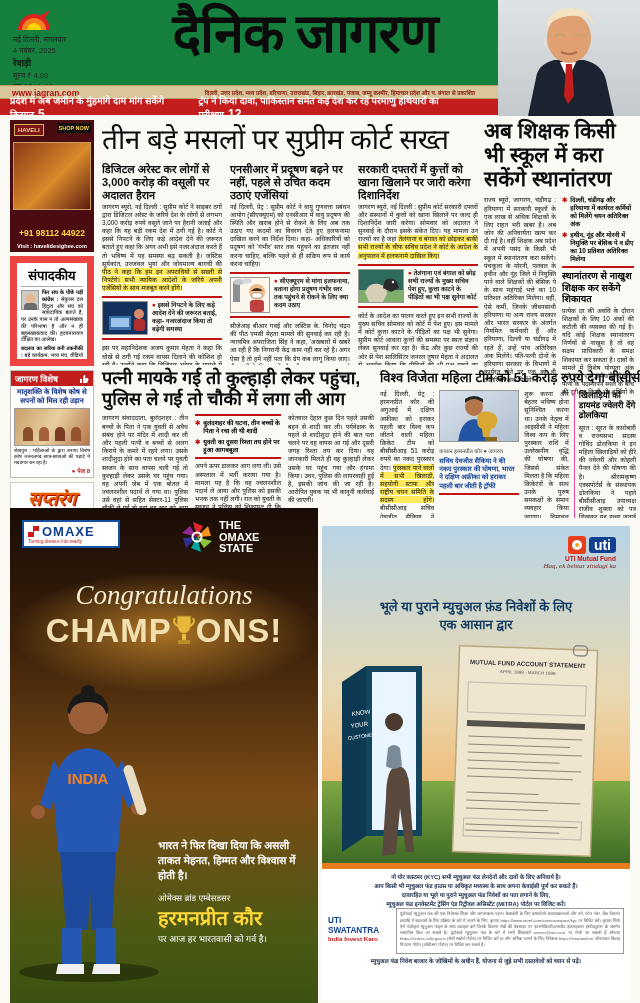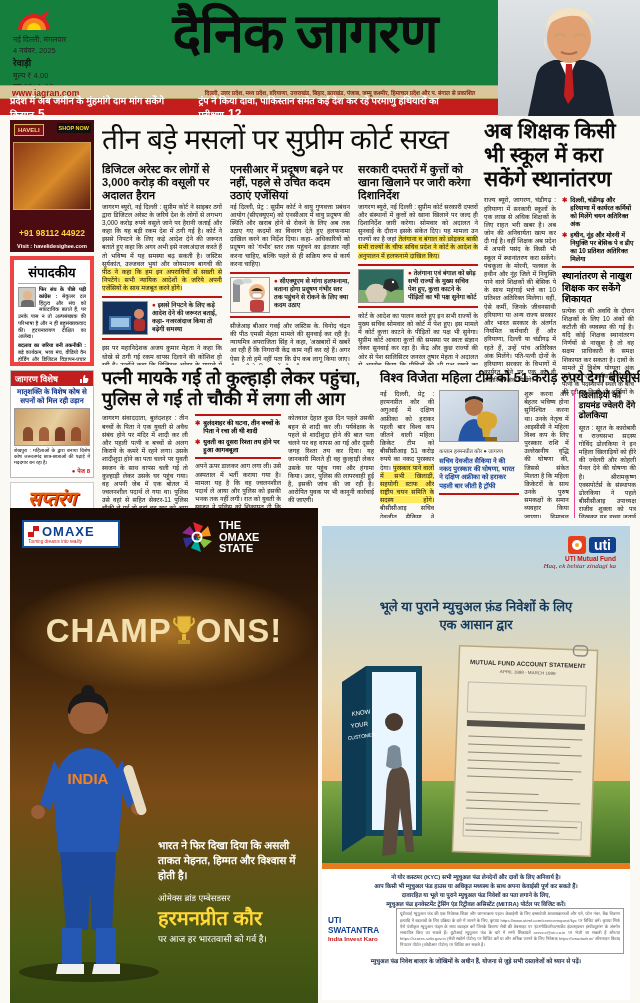--- a/index.html
+++ b/index.html
@@ -26,21 +26,21 @@
 h1,h2,h3{font-family:"Liberation Sans",sans-serif}
 .colwrap{display:flex;gap:8px}
 
 .sb{position:absolute;left:10px;width:84px}
 .haveli{background:#4a0c10;color:#fff;height:132px;position:relative;overflow:hidden}
 .haveli .crest{position:absolute;top:4px;left:4px;background:#7a1216;border:1px solid #d8b35a;color:#f3d98d;font-size:6px;font-weight:bold;padding:2px 3px}
 .haveli .shop{position:absolute;top:3px;right:3px;background:#111;color:#ffd23a;font-size:5.5px;font-weight:bold;text-align:center;line-height:1.1;padding:2px}
 .haveli .pic{position:absolute;top:22px;left:3px;right:3px;height:68px;background:linear-gradient(135deg,#8a3a14,#d98a2a 55%,#5c1c10);border:1px solid #caa15c}
 .haveli .ph{position:absolute;bottom:14px;left:0;right:0;text-align:center;color:#ffd23a;font-weight:bold;font-size:8.5px}
 .haveli .vs{position:absolute;bottom:3px;left:0;right:0;text-align:center;color:#fff;font-weight:bold;font-size:5.6px}
-.edit{border:4px solid #ef4444;background:#fff;height:110px;padding:3px 4px;overflow:hidden}
+.edit{border:7px solid #ef4444;background:#fff;height:110px;padding:3px 4px;overflow:hidden}
 .edit h3{text-align:center;font-size:13px;font-weight:bold;border-bottom:1px solid #aaa;padding-bottom:2px;margin-bottom:2px;font-family:"Liberation Serif",serif}
 .edit .it{font-size:5.2px;line-height:1.3;text-align:justify;margin-bottom:2px}
 .edit .it b{font-weight:bold}
 .edit .face{float:left;width:18px;height:20px;background:#cfcac2;margin:1px 3px 1px 0;border:1px solid #999;position:relative}
 .edit .face:before{content:"";position:absolute;left:4px;top:3px;width:9px;height:9px;border-radius:50%;background:#e3b68c}
 .edit .face:after{content:"";position:absolute;left:2px;top:12px;width:13px;height:7px;border-radius:4px 4px 0 0;background:#6b6b70}
 .pgref{color:#c01414;font-weight:bold;font-size:6px;text-align:right}
 .vish{height:108px;background:#fff;border:1px solid #bbb}
 .vish .hdr{background:#c41d1d;color:#fff;font-weight:bold;font-size:8.5px;display:flex;justify-content:space-between;align-items:center;padding:2px 4px}
 .vish .hl2{color:#10308a;font-weight:bold;font-size:7.2px;text-align:center;padding:2px 3px;line-height:1.2}
@@ -352,20 +352,21 @@
           <path d="M0 0 L15 4 L7 11 Z" fill="#8bc53f"></path>
           <path d="M0 0 L4 15 L-6 11 Z" fill="#00a99d"></path>
           <path d="M0 0 L-11 11 L-14 1 Z" fill="#2e3192"></path>
           <path d="M0 0 L-15 -4 L-7 -11 Z" fill="#92278f"></path>
           <circle r="4.5" fill="none" stroke="#fff" stroke-width="2"></circle>
         </g>
       </svg>
       <span style="width:56px;display:inline-block">THE OMAXE STATE</span>
     </div>
     <div class="abs" style="left:0;top:64px;width:308px;height:120px;background:radial-gradient(closest-side,#c98a2ecc,#c98a2e00);"></div>
+    <div class="abs congrats" style="left:0;top:72px;width:308px">Congratulations</div>
     <div class="abs champ" style="left:0;top:104px;width:308px">
       <span>CHAMP</span>
       <svg width="22" height="34" viewBox="0 0 22 34" style="margin:0 1px">
         <path d="M4 2 h14 v8 q0 8 -7 10 q-7 -2 -7 -10 z" fill="#e6b93c" stroke="#9a7718" stroke-width="1"></path>
         <path d="M2 4 q-3 6 4 8 M20 4 q3 6 -4 8" stroke="#e6b93c" stroke-width="2" fill="none"></path>
         <rect x="9" y="20" width="4" height="6" fill="#e6b93c"></rect>
         <rect x="5" y="26" width="12" height="4" fill="#b8902a"></rect>
       </svg>
       <span>ONS!</span>
     </div>

